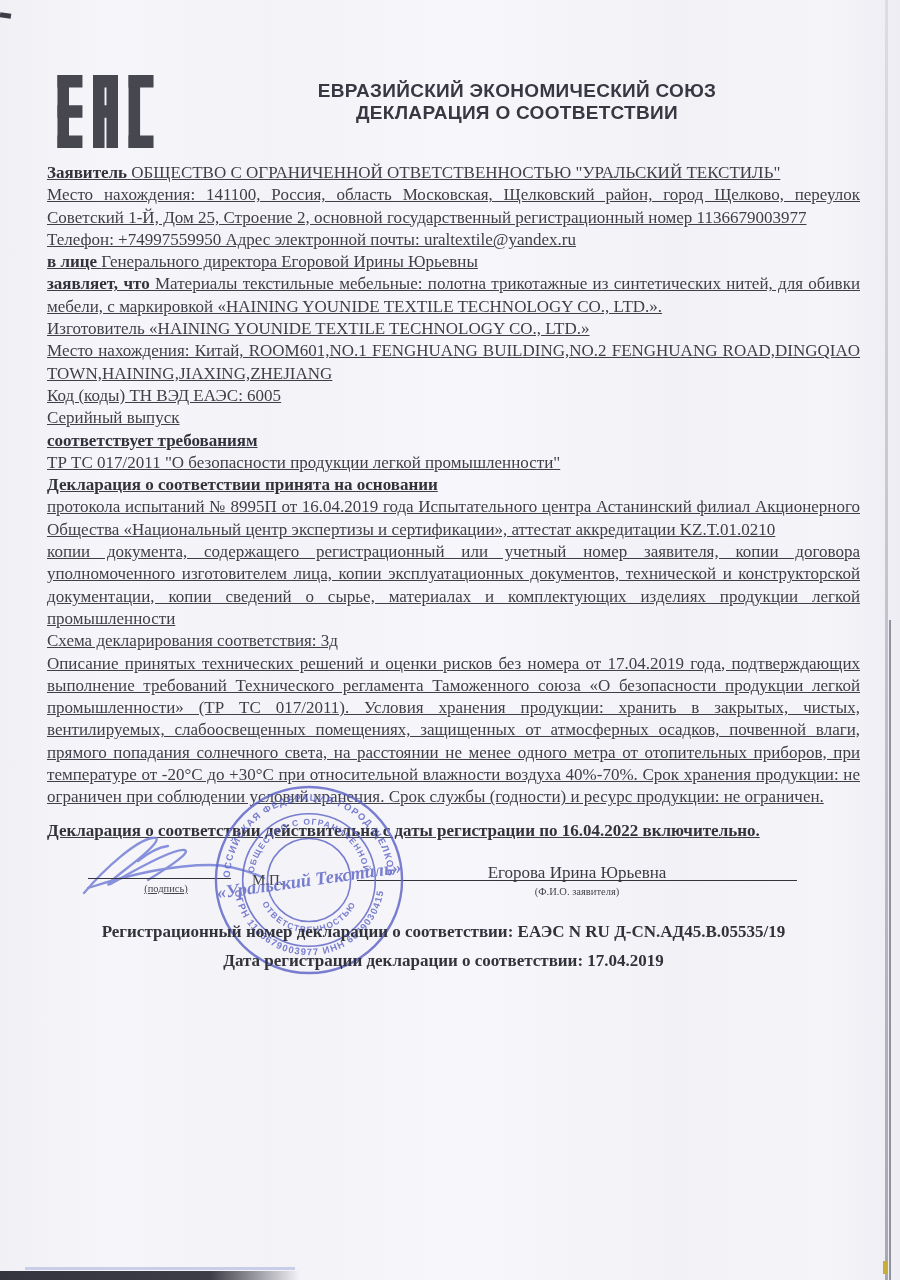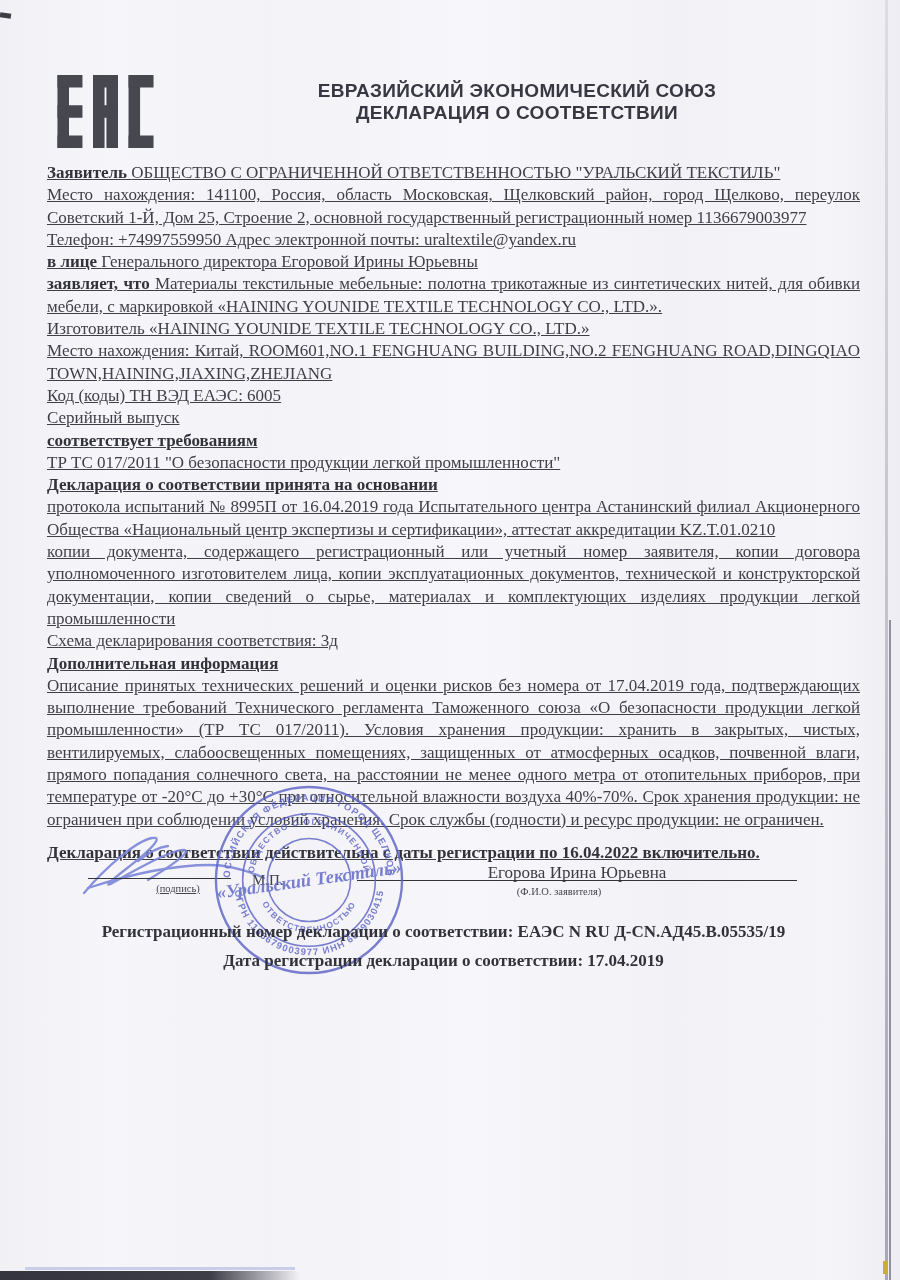--- a/index.html
+++ b/index.html
@@ -14,22 +14,22 @@
        color:#383842;letter-spacing:.3px;}
   
   .doc-text{position:absolute;left:47px;top:162px;width:813px;}
   .doc-par{margin:0;font-size:17px;line-height:22.3px;text-align:justify;color:#3f3f48;text-decoration:underline;}
   .doc-par .b{font-weight:bold;color:#32323b;}
   .doc-par.spaced{margin-top:11px;}
   
   .sig-line-left{position:absolute;left:88px;top:878px;width:143px;border-top:1.6px solid #33333c;}
   .sig-line-right{position:absolute;left:357px;top:880px;width:440px;border-top:1.6px solid #33333c;}
   .sig-caption{position:absolute;font-size:10.5px;color:#45454e;text-align:center;}
-  .cap-podpis{left:123px;top:883px;width:110px;text-decoration:underline;}
-  .cap-fio{left:339px;top:886px;width:440px;}
+  .cap-podpis{left:111px;top:883px;width:110px;text-decoration:underline;}
+  .cap-fio{left:357px;top:886px;width:440px;}
   .signer-name{position:absolute;left:357px;top:855px;width:440px;text-align:center;font-size:17px;color:#3b3b44;margin-top:8px;}
   .mp-label{position:absolute;left:252px;top:860px;font-size:15px;color:#3f3f48;margin-top:12px;}
   .stamp{position:absolute;left:203px;top:781px;width:212px;height:198px;opacity:.82;}
   .hand-sign{position:absolute;left:78px;top:831px;width:195px;height:68px;}
   
   .footer-line{position:absolute;left:37px;width:813px;font-size:17px;font-weight:bold;color:#32323b;text-align:center;}
   .reg-number{top:922px;}
   .reg-date{top:951px;}
   
   .artifact{position:absolute;pointer-events:none;}
@@ -80,21 +80,20 @@
       <p class="doc-par"><span>Изготовитель «HAINING YOUNIDE TEXTILE TECHNOLOGY CO., LTD.»</span></p>
       <p class="doc-par"><span>Место нахождения: Китай, ROOM601,NO.1 FENGHUANG BUILDING,NO.2 FENGHUANG ROAD,DINGQIAO TOWN,HAINING,JIAXING,ZHEJIANG</span></p>
       <p class="doc-par"><span>Код (коды) ТН ВЭД ЕАЭС: 6005</span></p>
       <p class="doc-par"><span>Серийный выпуск</span></p>
       <p class="doc-par"><span class="b">соответствует требованиям</span></p>
       <p class="doc-par"><span>ТР ТС 017/2011 "О безопасности продукции легкой промышленности"</span></p>
       <p class="doc-par"><span class="b">Декларация о соответствии принята на основании</span></p>
       <p class="doc-par"><span>протокола испытаний № 8995П от 16.04.2019 года Испытательного центра Астанинский филиал Акционерного Общества «Национальный центр экспертизы и сертификации», аттестат аккредитации KZ.T.01.0210</span></p>
       <p class="doc-par"><span>копии документа, содержащего регистрационный или учетный номер заявителя, копии договора уполномоченного изготовителем лица, копии эксплуатационных документов, технической и конструкторской документации, копии сведений о сырье, материалах и комплектующих изделиях продукции легкой промышленности</span></p>
       <p class="doc-par"><span>Схема декларирования соответствия: 3д</span></p>
-      <p class="doc-par"><span class="b">Дополнительная информация</span></p>
       <p class="doc-par"><span>Описание принятых технических решений и оценки рисков без номера от 17.04.2019 года, подтверждающих выполнение требований Технического регламента Таможенного союза «О безопасности продукции легкой промышленности» (ТР ТС 017/2011). Условия хранения продукции: хранить в закрытых, чистых, вентилируемых, слабоосвещенных помещениях, защищенных от атмосферных осадков, почвенной влаги, прямого попадания солнечного света, на расстоянии не менее одного метра от отопительных приборов, при температуре от -20°С до +30°С при относительной влажности воздуха 40%-70%. Срок хранения продукции: не ограничен при соблюдении условий хранения. Срок службы (годности) и ресурс продукции: не ограничен.</span></p>
       <p class="doc-par spaced"><span class="b">Декларация о соответствии действительна с даты регистрации по 16.04.2022 включительно.</span></p>
     </div>
 
   <div class="hand-sign">
     <svg viewBox="0 0 195 68" width="195" height="68" xmlns="http://www.w3.org/2000/svg">
       <g fill="none" stroke="#7c87d8" stroke-width="2.3" stroke-linecap="round" opacity=".9">
         <path d="M6,62 C28,36 58,10 74,7 C86,5 74,18 48,38 C30,52 24,58 38,50 C66,34 96,18 106,19 C114,20 96,33 70,49"></path>
         <path d="M10,57 C50,44 96,34 132,34 C150,34 166,38 186,47"></path>
         <path d="M60,30 C70,22 82,16 90,15"></path>

